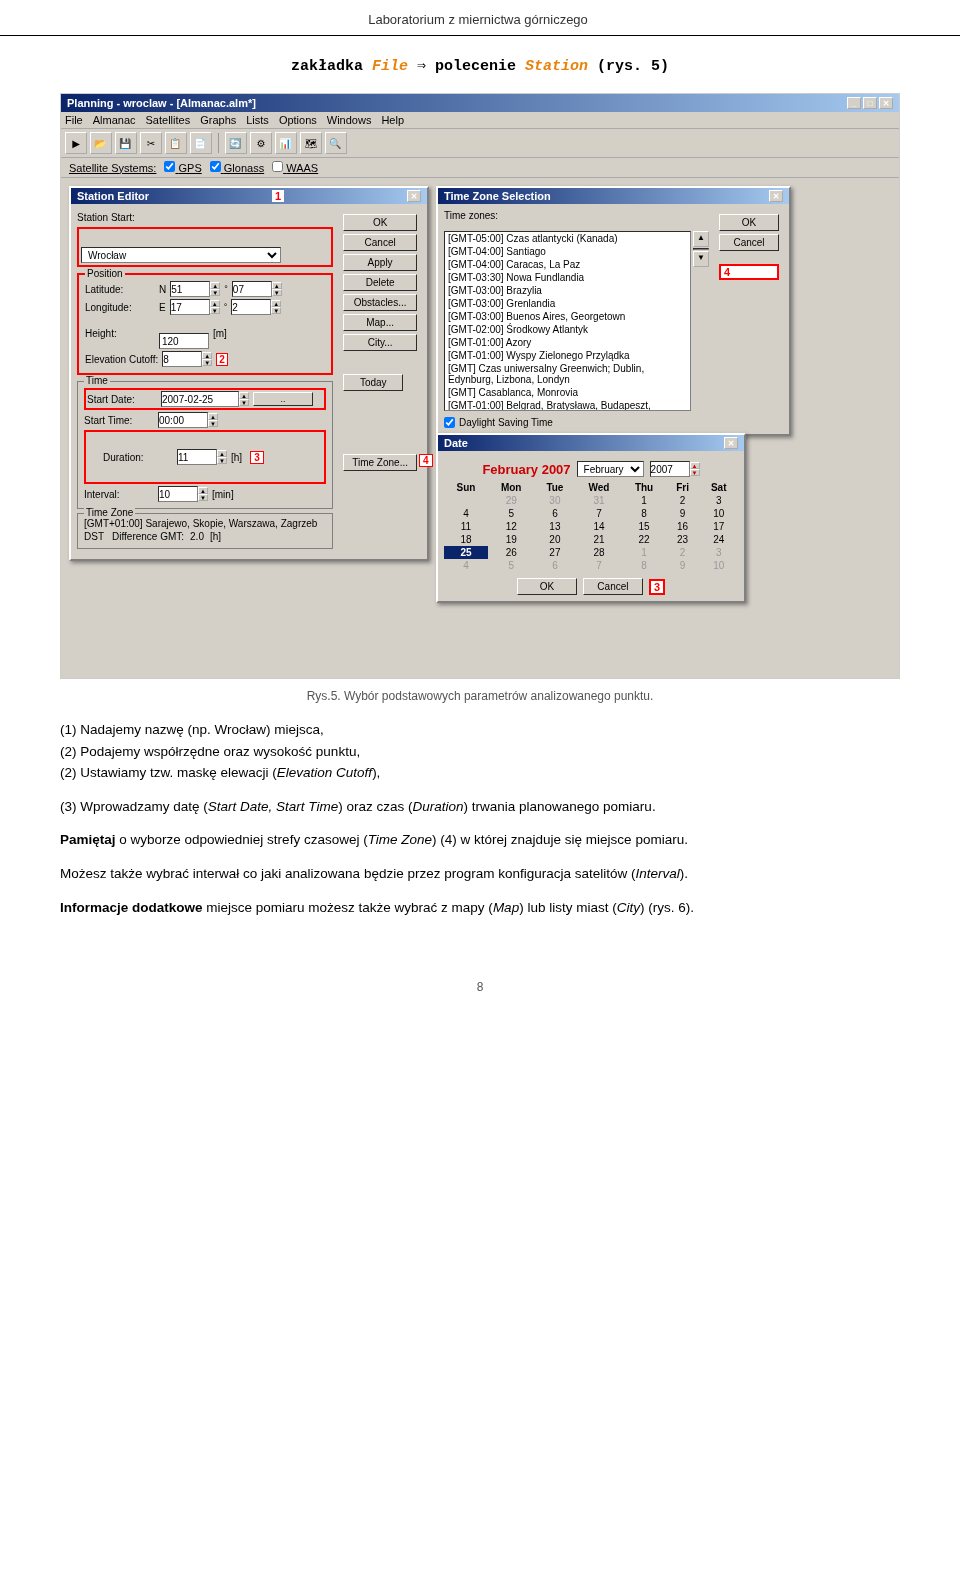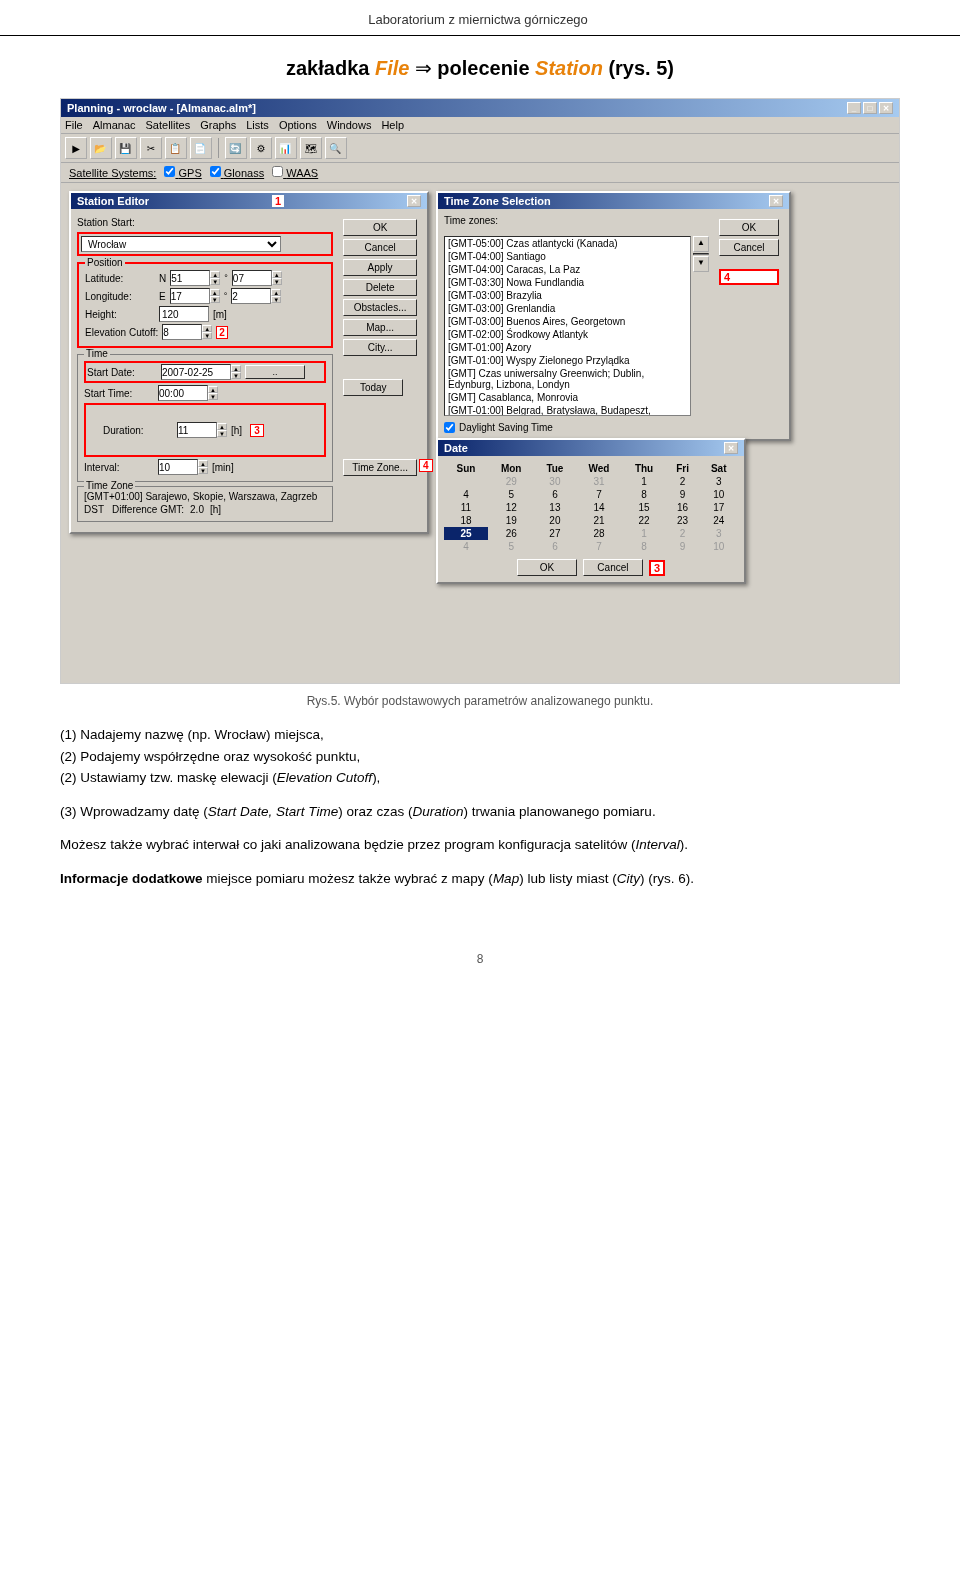--- a/index.html
+++ b/index.html
@@ -22,23 +22,24 @@
     }
 
     
     .content {
       padding: 20px 60px;
     }
 
     
     .title-line {
       text-align: center;
-      font-size: 20px;
+      font-size: 15px;
       margin-bottom: 18px;
       font-weight: normal;
+      font-family: Liberation Mono, monospace;
     }
     .title-line .bold { font-weight: bold; }
     .title-line .italic { font-style: italic; }
     .title-line .orange { color: #e8820a; }
 
     
     .screenshot-container {
       border: 1px solid #ccc;
       background: #d4d0c8;
       padding: 0;
@@ -170,20 +171,21 @@
     }
     .form-label { min-width: 70px; font-size: 10px; }
 
     .win-input {
       background: white;
       border: 1px inset #808080;
       height: 16px;
       font-size: 10px;
       padding: 0 2px;
       color: #000;
+      margin-top: 16px;
     }
 
     .win-btn-group {
       display: flex;
       flex-direction: column;
       gap: 3px;
       padding: 4px;
     }
     .win-dialog-btn {
       background: #d4d0c8;
@@ -474,21 +476,21 @@
                   </div>
                   <span style="background:white;border:1px solid red;color:red;font-weight:bold;font-size:10px;padding:0 2px;">2</span>
                 </div>
               </div>
 
               <div class="field-group" style="margin-bottom:4px;">
                 <span class="field-group-label">Time</span>
                 <div class="form-row red-box" style="padding:1px;">
                   <span class="form-label">Start Date:</span>
                   <div class="spin-input">
-                    <input type="text" value="2007-02-25" style="width: 70px;">
+                    <input type="text" value="2007-02-25" style="width: 78px;">
                     <div class="spin-btns">
                       <div class="spin-btn">▲</div>
                       <div class="spin-btn">▼</div>
                     </div>
                   </div>
                   <button class="win-dialog-btn" style="font-size:9px;padding:1px 4px;">..</button>
                 </div>
                 <div class="form-row">
                   <span class="form-label">Start Time:</span>
                   <div class="spin-input">
@@ -605,20 +607,33 @@
       </div>
 
       <div class="dialog date-dialog">
         <div class="dialog-title">
           <span>Date</span>
           <div class="win-buttons">
             <div class="win-btn">✕</div>
           </div>
         </div>
         <div class="dialog-body">
+          <div class="cal-header">
+            <span style="color:#cc0000;font-weight:bold;font-size:13px;">February 2007</span>
+            <select class="select-box" style="font-size:10px;">
+              <option>February</option>
+            </select>
+            <div class="spin-input">
+              <input type="text" value="2007" style="width: 40px;">
+              <div class="spin-btns">
+                <div class="spin-btn">▲</div>
+                <div class="spin-btn">▼</div>
+              </div>
+            </div>
+          </div>
           <table class="cal-table">
             <thead>
               <tr>
                 <th>Sun</th>
                 <th>Mon</th>
                 <th>Tue</th>
                 <th>Wed</th>
                 <th>Thu</th>
                 <th>Fri</th>
                 <th>Sat</th>
@@ -697,20 +712,23 @@
   <div class="text-block">
     (1) Nadajemy nazwę (np. Wrocław) miejsca,<br>
     (2) Podajemy współrzędne oraz wysokość punktu,<br>
     (2) Ustawiamy tzw. maskę elewacji (<span class="italic">Elevation Cutoff</span>),
   </div>
 
   <div class="text-block">
     (3) Wprowadzamy datę (<span class="italic">Start Date, Start Time</span>) oraz czas (<span class="italic">Duration</span>) trwania planowanego pomiaru.
   </div>
 
+  <div class="text-block">
+    <span class="bold">Pamiętaj</span> o wyborze odpowiedniej strefy czasowej (<span class="italic">Time Zone</span>) (4) w której znajduje się miejsce pomiaru.
+  </div>
 
   <div class="text-block">
     Możesz także wybrać interwał co jaki analizowana będzie przez program konfiguracja satelitów (<span class="italic">Interval</span>).
   </div>
 
   <div class="text-block">
     <span class="bold">Informacje dodatkowe</span> miejsce pomiaru możesz także wybrać z mapy (<span class="italic">Map</span>) lub listy miast (<span class="italic">City</span>) (rys. 6).
   </div>
 
 </div>

